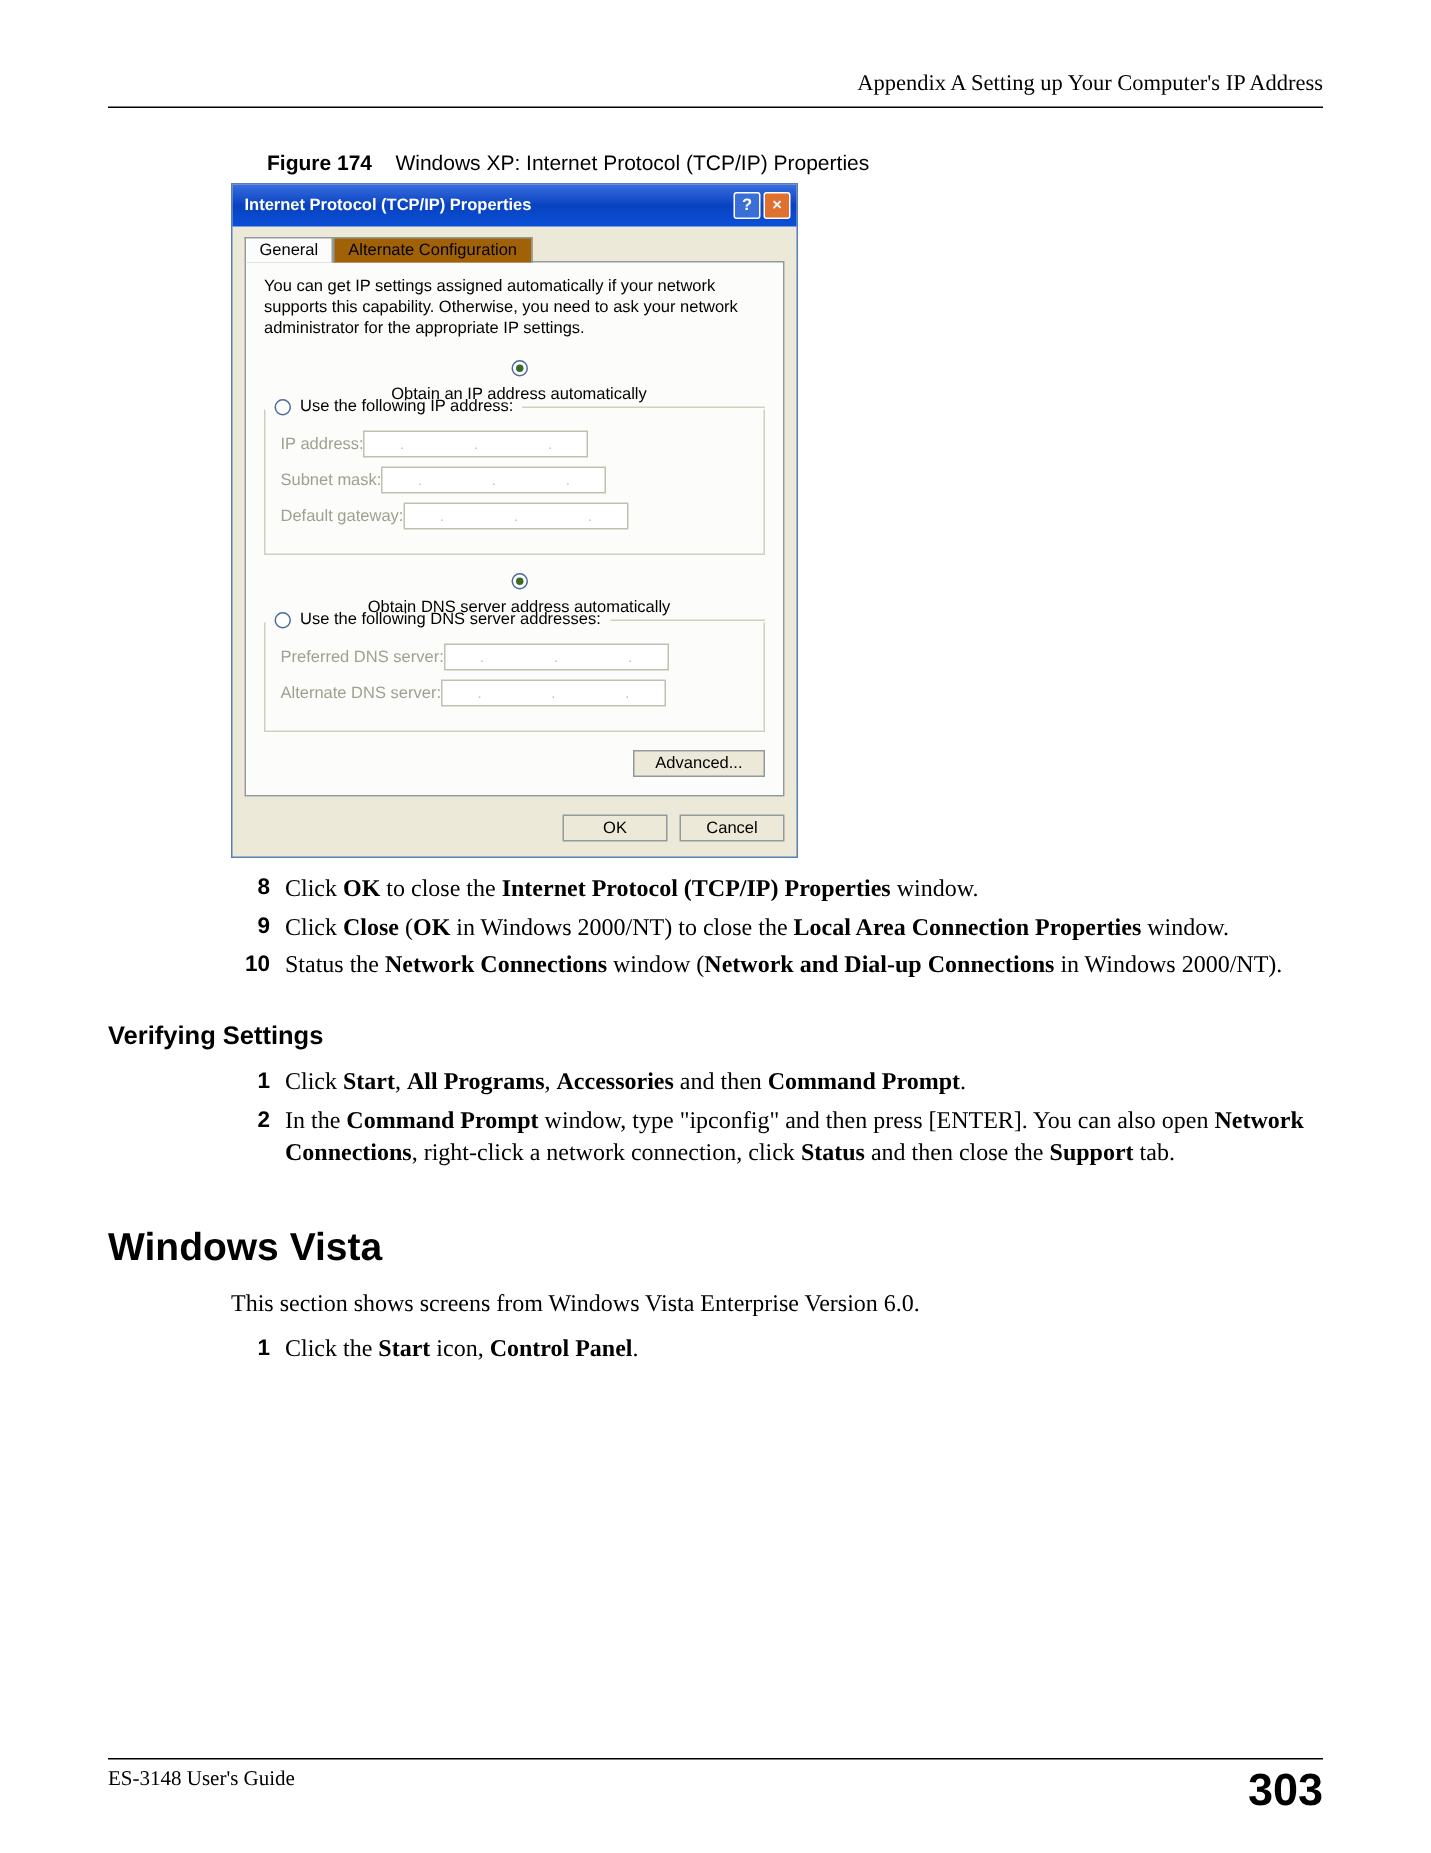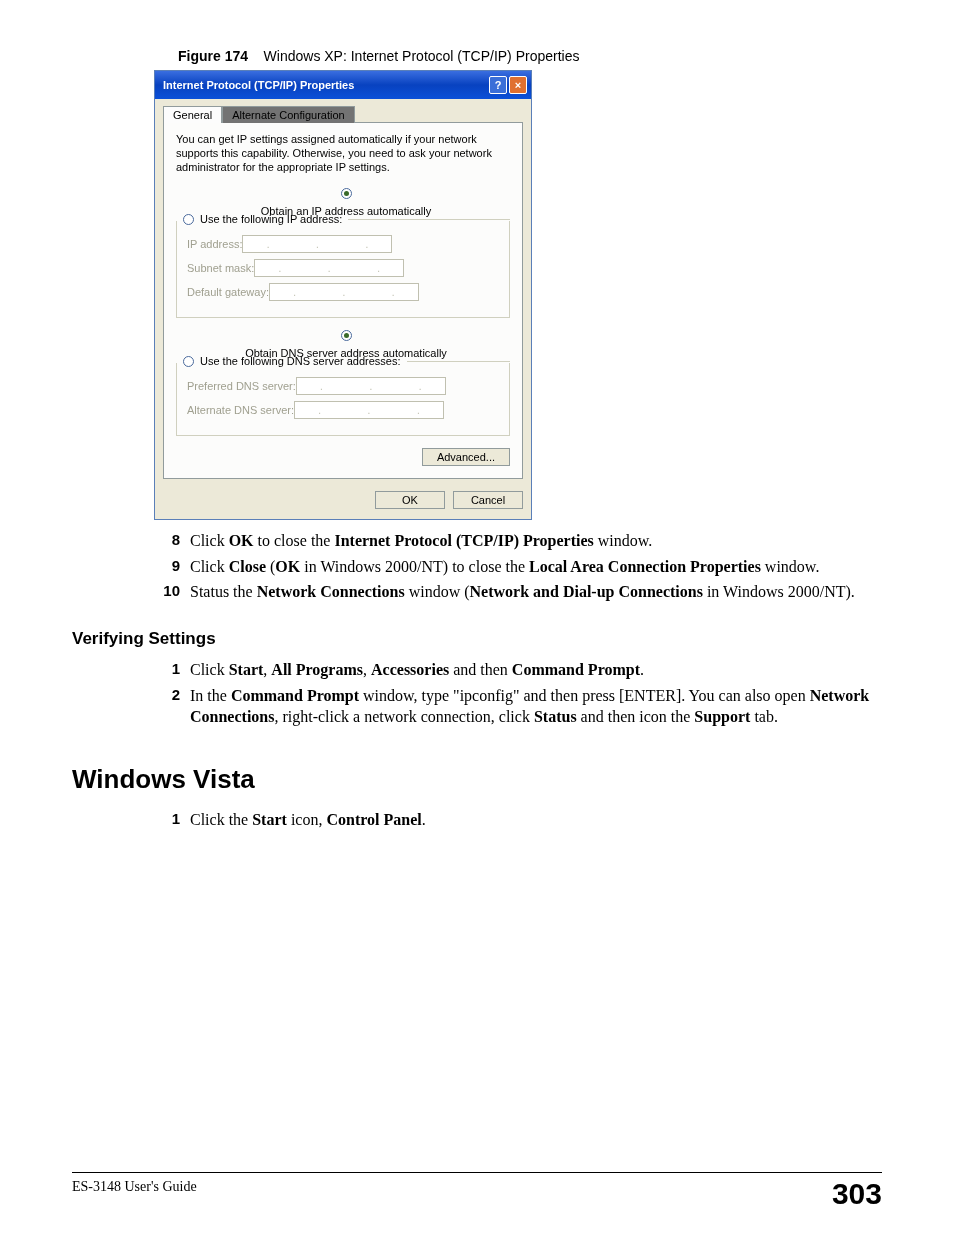--- a/index.html
+++ b/index.html
@@ -67,21 +67,21 @@
   }
   .xp-help-btn { background: #3b6fd8; }
   .xp-client {
     padding: 6px 8px 10px 8px;
   }
   .xp-tabs { display: flex; }
   .xp-tab {
     border: 1px solid #919b9c;
     border-bottom: none;
     padding: 2px 9px;
-    background: #737373;
+    background: #a16207;
     font-size: 11px;
     position: relative;
     top: 1px;
   }
   .xp-tab.active {
     background: #fcfcfc;
     z-index: 2;
   }
   .xp-tabpanel {
     border: 1px solid #919b9c;
@@ -214,20 +214,21 @@
     font-weight: bold;
     font-size: 30px;
     line-height: 1;
   }
 </style>
 </head>
 <body>
 
 <div class="page">
 
+  <div class="header-line">Appendix A Setting up Your Computer's IP Address</div>
 
   <div class="figure-caption">
     <span class="fig-bold">Figure 174</span>
     <span>&nbsp;&nbsp;</span>
     <span>Windows XP: Internet Protocol (TCP/IP) Properties</span>
   </div>
 
   <div class="xp-dialog">
     <div class="xp-titlebar">
       <span class="xp-title-text">Internet Protocol (TCP/IP) Properties</span>
@@ -344,26 +345,27 @@
   <ul class="steps indent-block2">
     <li>
       <span class="step-num">1</span>
       <span class="step-body">
         <span>Click </span><b>Start</b><span>, </span><b>All Programs</b><span>, </span><b>Accessories</b><span> and then </span><b>Command Prompt</b><span>.</span>
       </span>
     </li>
     <li>
       <span class="step-num">2</span>
       <span class="step-body">
-        <span>In the </span><b>Command Prompt</b><span> window, type "ipconfig" and then press [ENTER]. You can also open </span><b>Network Connections</b><span>, right-click a network connection, click </span><b>Status</b><span> and then icon the </span><b>Support</b><span> tab.</span>
+        <span>In the </span><b>Command Prompt</b><span> window, type "ipconfig" and then press [ENTER]. You can also open </span><b>Network Connections</b><span>, right-click a network connection, click </span><b>Status</b><span> and then close the </span><b>Support</b><span> tab.</span>
       </span>
     </li>
   </ul>
 
   <div class="section-main">Windows Vista</div>
+  <div class="body-para">This section shows screens from Windows Vista Enterprise Version 6.0.</div>
   <ul class="steps indent-block2">
     <li>
       <span class="step-num">1</span>
       <span class="step-body">
         <span>Click the </span><b>Start</b><span> icon, </span><b>Control Panel</b><span>.</span>
       </span>
     </li>
   </ul>
 
 </div>

